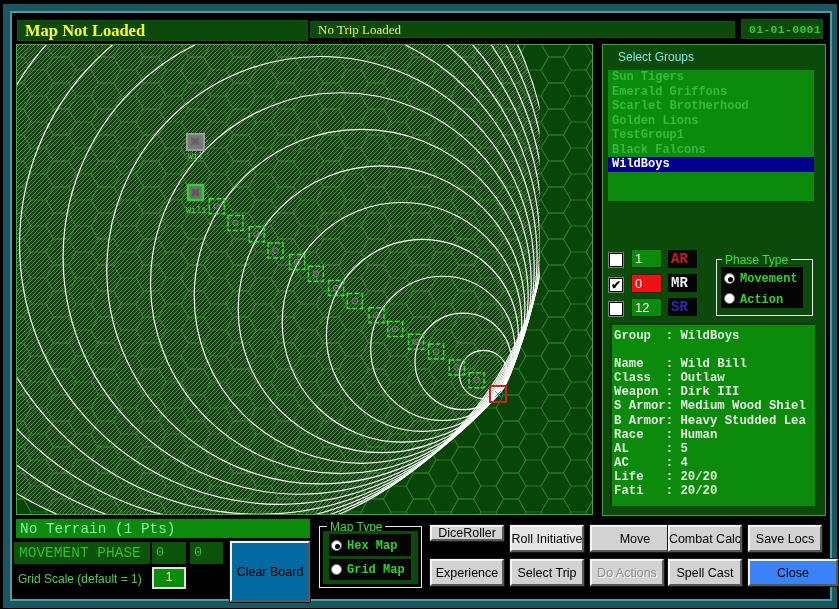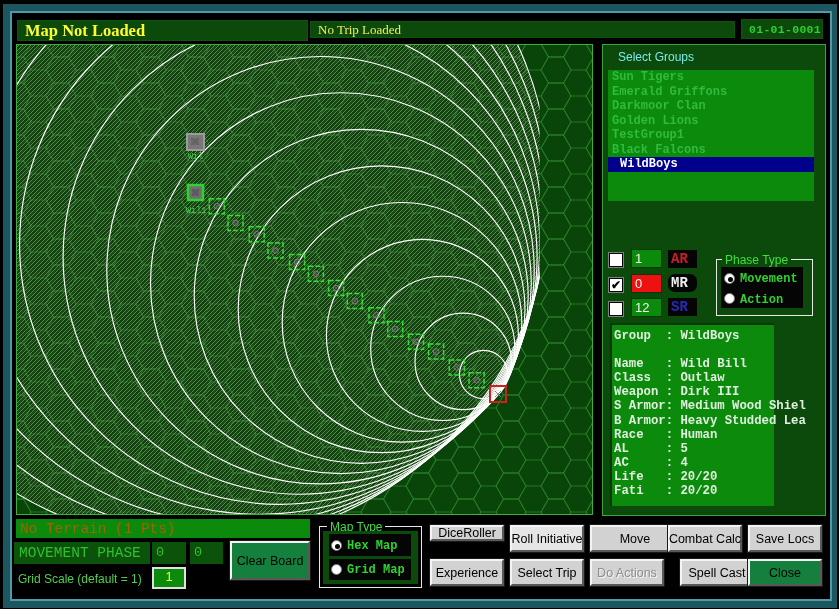--- a/index.html
+++ b/index.html
@@ -151,82 +151,82 @@
     </g>
 <rect x="474" y="342" width="16" height="16" fill="none" stroke="#cf2020" stroke-width="2"></rect>
 <path d="M 479 347 l6 6 M 479 353 l6 -6" stroke="#888" stroke-width="1"></path>
 </svg>
 
 <div class="abs" style="left:602px;top:44px;width:224px;height:472px;background:#0c4a0c;border:1px solid #3fa03f;"></div>
 <div class="abs" style="left:618px;top:50px;color:#79e8e8;font-size:12px;">Select Groups</div>
 <div class="abs mono" style="left:608px;top:70px;width:206px;height:131px;background:#0c8a0c;font-size:12px;font-weight:bold;line-height:14.55px;color:#31bb3e;padding-left:4px;">
 <div>Sun Tigers</div>
     <div>Emerald Griffons</div>
-    <div>Darkmoor Clan</div>
+    <div>Scarlet Brotherhood</div>
     <div>Golden Lions</div>
     <div>TestGroup1</div>
     <div>Black Falcons</div>
-    <div style="background:#00008c;color:#fff;margin-left:-4px;padding-left:12px;">WildBoys</div>
+    <div style="background:#00008c;color:#fff;margin-left:-4px;padding-left:4px;">WildBoys</div>
 </div>
 
 <div class="abs" style="left:609px;top:253px;width:14px;height:14px;background:#fff;border:1px solid #000;outline:1px solid #808080;"></div>
 <div class="abs" style="left:609px;top:278px;width:14px;height:14px;background:#fff;border:1px solid #000;outline:1px solid #808080;font-size:12px;font-weight:bold;color:#000;text-align:center;line-height:13px;">✔</div>
 <div class="abs" style="left:609px;top:302px;width:14px;height:14px;background:#fff;border:1px solid #000;outline:1px solid #808080;"></div>
 <div class="abs" style="left:631px;top:249px;width:31px;height:19px;background:#0c8a0c;border:1px solid #063906;color:#f2f2f2;font-size:13px;padding:1px 0 0 3px;">1</div>
 <div class="abs" style="left:631px;top:274px;width:31px;height:19px;background:#ee1111;border:1px solid #063906;color:#f2f2f2;font-size:13px;padding:1px 0 0 3px;">0</div>
 <div class="abs" style="left:631px;top:298px;width:31px;height:19px;background:#0c8a0c;border:1px solid #063906;color:#f2f2f2;font-size:13px;padding:1px 0 0 3px;">12</div>
 <div class="abs" style="left:668px;top:250px;width:29px;height:18px;background:#050505;color:#c3202c;font-size:14px;font-weight:bold;font-family:Liberation Mono,monospace;padding:1px 0 0 3px;">AR</div>
-<div class="abs" style="left:668px;top:274px;width:29px;height:18px;background:#050505;color:#f0f0f0;font-size:14px;font-weight:bold;font-family:Liberation Mono,monospace;padding:1px 0 0 3px;border-radius:7px;">MR</div>
+<div class="abs" style="left:668px;top:274px;width:29px;height:18px;background:#050505;color:#f0f0f0;font-size:14px;font-weight:bold;font-family:Liberation Mono,monospace;padding:1px 0 0 3px;">MR</div>
 <div class="abs" style="left:668px;top:298px;width:29px;height:18px;background:#050505;color:#2a2ab8;font-size:14px;font-weight:bold;font-family:Liberation Mono,monospace;padding:1px 0 0 3px;">SR</div>
 
 <div class="abs" style="left:716px;top:259px;width:97px;height:57px;border:1px solid #e8e8e8;"></div>
 <div class="abs" style="left:722px;top:253px;background:#0c4a0c;padding:0 3px;color:#3fdf3f;font-size:12px;">Phase Type</div>
 <div class="abs" style="left:721px;top:267px;width:82px;height:41px;background:#050505;"></div>
 <div class="abs" style="left:724px;top:273px;width:11px;height:11px;background:#fff;border-radius:50%;border:1px solid #777;"></div>
 <div class="abs" style="left:728px;top:277px;width:5px;height:5px;background:#000;border-radius:50%;"></div>
 <div class="abs mono" style="left:740px;top:272px;color:#2fd32f;font-size:12px;font-weight:bold;">Movement</div>
 <div class="abs" style="left:724px;top:293px;width:11px;height:11px;background:#fff;border-radius:50%;border:1px solid #777;"></div>
 <div class="abs mono" style="left:740px;top:293px;color:#2fd32f;font-size:12px;font-weight:bold;">Action</div>
 
-<div class="abs mono" style="left:610px;top:323px;width:164px;height:183px;background:#0c8a0c;border-top:2px solid #063906;border-left:2px solid #063906;color:#dff0df;font-size:12.3px;font-weight:bold;line-height:14.1px;padding:4px 0 0 2px;white-space:pre;">Group  : WildBoys
+<div class="abs mono" style="left:610px;top:323px;width:205px;height:183px;background:#0c8a0c;border-top:2px solid #063906;border-left:2px solid #063906;color:#dff0df;font-size:12.3px;font-weight:bold;line-height:14.1px;padding:4px 0 0 2px;white-space:pre;">Group  : WildBoys
 
 Name   : Wild Bill
 Class  : Outlaw
 Weapon : Dirk III
 S Armor: Medium Wood Shiel
 B Armor: Heavy Studded Lea
 Race   : Human
 AL     : 5
 AC     : 4
 Life   : 20/20
 Fati   : 20/20</div>
 
 <div class="abs" style="left:16px;top:519px;width:294px;height:19px;background:#0c8a0c;"></div>
-<div class="abs mono" style="left:20px;top:521px;color:#a16207;font-size:14.4px;">No Terrain (1 Pts)</div>
+<div class="abs mono" style="left:20px;top:521px;color:#86efac;font-size:14.4px;">No Terrain (1 Pts)</div>
 <div class="abs" style="left:14px;top:542px;width:136px;height:22px;background:#0b520b;"></div>
 <div class="abs mono" style="left:19px;top:545px;color:#2fbf2f;font-size:14.5px;">MOVEMENT PHASE</div>
 <div class="abs mono" style="left:152px;top:542px;width:34px;height:22px;background:#0b520b;color:#2fbf2f;font-size:13.5px;padding:3px 0 0 4px;">0</div>
 <div class="abs mono" style="left:190px;top:542px;width:33px;height:22px;background:#0b520b;color:#2fbf2f;font-size:13.5px;padding:3px 0 0 4px;">0</div>
 <div class="abs" style="left:18px;top:572px;color:#50d050;font-size:12px;">Grid Scale (default = 1)</div>
 <div class="abs" style="left:152px;top:567px;width:34px;height:22px;background:#0c8a0c;border:2px solid #e0e0e0;color:#e8ff50;font-size:13px;text-align:center;">1</div>
 
-<div class="abs" style="left:230px;top:541px;width:80px;height:39px;background:#15803d;border:2px solid;border-color:#f4f4f4 #595959 #595959 #f4f4f4;outline:1px solid #1a1a1a;color:#000;font-size:12.5px;display:flex;align-items:center;justify-content:center;">Clear Board</div>
+<div class="abs" style="left:230px;top:541px;width:80px;height:61px;background:#0369a1;border:2px solid;border-color:#f4f4f4 #595959 #595959 #f4f4f4;outline:1px solid #1a1a1a;color:#000;font-size:12.5px;display:flex;align-items:center;justify-content:center;">Clear Board</div>
 
 <div class="abs" style="left:319px;top:526px;width:103px;height:62px;border:1px solid #e8e8e8;"></div>
 <div class="abs" style="left:327px;top:520px;background:#000;padding:0 3px;color:#3fdf3f;font-size:12px;">Map Type</div>
 <div class="abs" style="left:323px;top:531px;width:95px;height:53px;background:#0b4a0b;"></div>
 <div class="abs" style="left:329px;top:534px;width:82px;height:22px;background:#050505;"></div>
 <div class="abs" style="left:331px;top:540px;width:11px;height:11px;background:#fff;border-radius:50%;border:1px solid #777;"></div>
 <div class="abs" style="left:335px;top:544px;width:5px;height:5px;background:#000;border-radius:50%;"></div>
 <div class="abs mono" style="left:347px;top:539px;color:#2fd32f;font-size:12px;font-weight:bold;">Hex Map</div>
 <div class="abs" style="left:329px;top:559px;width:82px;height:21px;background:#050505;"></div>
 <div class="abs" style="left:331px;top:564px;width:11px;height:11px;background:#fff;border-radius:50%;border:1px solid #777;"></div>
 <div class="abs mono" style="left:347px;top:563px;color:#2fd32f;font-size:12px;font-weight:bold;">Grid Map</div>
 
 <div style="position:absolute;width:74px;height:16px;background:#d2d2d2;border:2px solid;border-color:#f4f4f4 #595959 #595959 #f4f4f4;outline:1px solid #1a1a1a;color:#000;font-size:12.5px;white-space:nowrap;text-align:center;font-family:Liberation Sans,sans-serif;display:flex;align-items:center;justify-content:center;left:430px;top:525px;">DiceRoller</div>
 <div style="position:absolute;width:74px;height:27px;background:#d2d2d2;border:2px solid;border-color:#f4f4f4 #595959 #595959 #f4f4f4;outline:1px solid #1a1a1a;color:#000;font-size:12.5px;white-space:nowrap;text-align:center;font-family:Liberation Sans,sans-serif;display:flex;align-items:center;justify-content:center;left:430px;top:559px;">Experience</div>
 <div style="position:absolute;width:74px;height:27px;background:#e5e5e5;border:2px solid;border-color:#f4f4f4 #595959 #595959 #f4f4f4;outline:1px solid #1a1a1a;color:#000;font-size:12.5px;white-space:nowrap;text-align:center;font-family:Liberation Sans,sans-serif;display:flex;align-items:center;justify-content:center;left:510px;top:525px;">Roll Initiative</div>
 <div style="position:absolute;width:74px;height:27px;background:#d2d2d2;border:2px solid;border-color:#f4f4f4 #595959 #595959 #f4f4f4;outline:1px solid #1a1a1a;color:#000;font-size:12.5px;white-space:nowrap;text-align:center;font-family:Liberation Sans,sans-serif;display:flex;align-items:center;justify-content:center;left:510px;top:559px;">Select Trip</div>
 <div style="position:absolute;width:90px;height:27px;background:#d2d2d2;border:2px solid;border-color:#f4f4f4 #595959 #595959 #f4f4f4;outline:1px solid #1a1a1a;color:#000;font-size:12.5px;white-space:nowrap;text-align:center;font-family:Liberation Sans,sans-serif;display:flex;align-items:center;justify-content:center;left:590px;top:525px;">Move</div>
 <div style="position:absolute;width:74px;height:27px;background:#d2d2d2;border:2px solid;border-color:#f4f4f4 #595959 #595959 #f4f4f4;outline:1px solid #1a1a1a;color:#000;font-size:12.5px;white-space:nowrap;text-align:center;font-family:Liberation Sans,sans-serif;display:flex;align-items:center;justify-content:center;color:#8e8e8e;text-shadow:1px 1px 0 #f5f5f5;left:590px;top:559px;">Do Actions</div>
 <div style="position:absolute;width:74px;height:27px;background:#d2d2d2;border:2px solid;border-color:#f4f4f4 #595959 #595959 #f4f4f4;outline:1px solid #1a1a1a;color:#000;font-size:12.5px;white-space:nowrap;text-align:center;font-family:Liberation Sans,sans-serif;display:flex;align-items:center;justify-content:center;left:668px;top:525px;">Combat Calc</div>
-<div style="position:absolute;width:74px;height:27px;background:#d2d2d2;border:2px solid;border-color:#f4f4f4 #595959 #595959 #f4f4f4;outline:1px solid #1a1a1a;color:#000;font-size:12.5px;white-space:nowrap;text-align:center;font-family:Liberation Sans,sans-serif;display:flex;align-items:center;justify-content:center;left:668px;top:559px;margin-left:12px;">Spell Cast</div>
+<div style="position:absolute;width:74px;height:27px;background:#d2d2d2;border:2px solid;border-color:#f4f4f4 #595959 #595959 #f4f4f4;outline:1px solid #1a1a1a;color:#000;font-size:12.5px;white-space:nowrap;text-align:center;font-family:Liberation Sans,sans-serif;display:flex;align-items:center;justify-content:center;left:668px;top:559px;">Spell Cast</div>
 <div style="position:absolute;width:74px;height:27px;background:#d2d2d2;border:2px solid;border-color:#f4f4f4 #595959 #595959 #f4f4f4;outline:1px solid #1a1a1a;color:#000;font-size:12.5px;white-space:nowrap;text-align:center;font-family:Liberation Sans,sans-serif;display:flex;align-items:center;justify-content:center;left:748px;top:525px;">Save Locs</div>
-<div style="position:absolute;width:74px;height:27px;background:#15803d;border:2px solid;border-color:#f4f4f4 #595959 #595959 #f4f4f4;outline:1px solid #1a1a1a;color:#000;font-size:12.5px;white-space:nowrap;text-align:center;font-family:Liberation Sans,sans-serif;display:flex;align-items:center;justify-content:center;left:748px;top:559px;">Close</div>
+<div style="position:absolute;width:90px;height:27px;background:#3b82f6;border:2px solid;border-color:#f4f4f4 #595959 #595959 #f4f4f4;outline:1px solid #1a1a1a;color:#000;font-size:12.5px;white-space:nowrap;text-align:center;font-family:Liberation Sans,sans-serif;display:flex;align-items:center;justify-content:center;left:748px;top:559px;">Close</div>
 </body></html>

